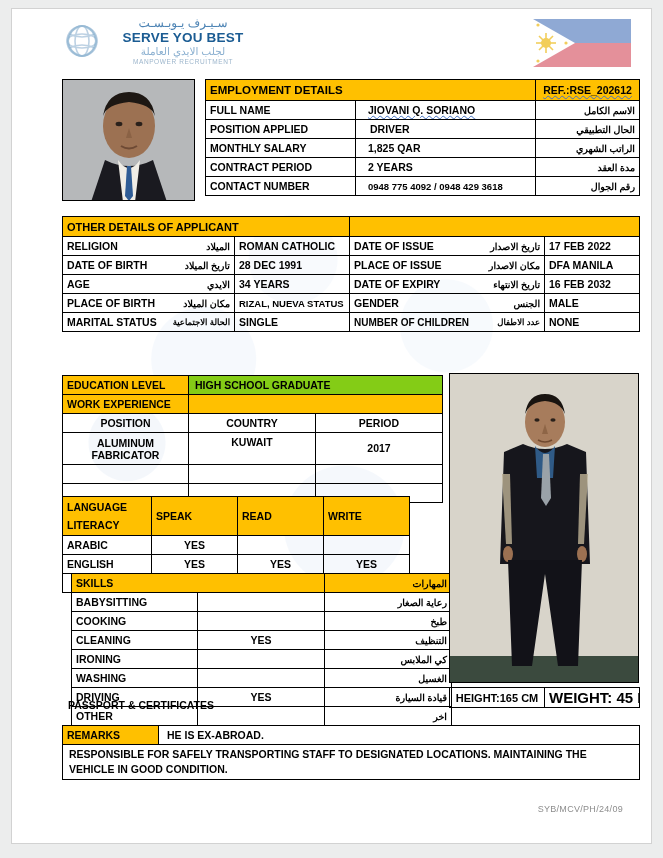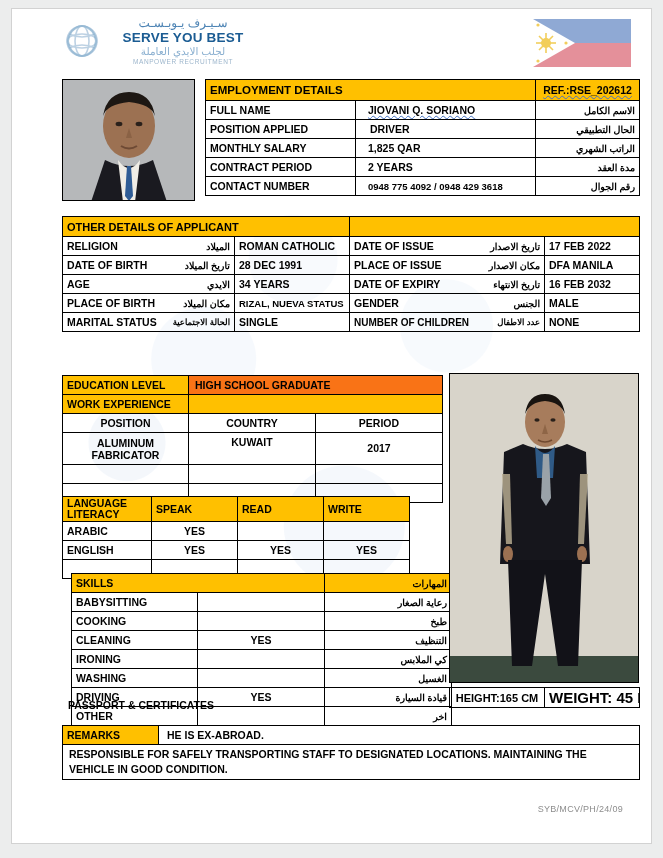--- a/index.html
+++ b/index.html
@@ -71,21 +71,21 @@
     vertical-align: middle;
     background: transparent;
     white-space: nowrap;
     overflow: hidden;
   }
   .bar { background: #FFC000; }
   .bar-l { text-align: left; }
   .ar { direction: rtl; text-align: right; font-size: 9.5px; font-weight: bold; }
   .c { text-align: center; }
   .l { text-align: left; }
-  .wht { background: #f97316; }
+  .wht { background: #84cc16; }
 
   
   .idphoto {
     position: absolute; left: 50px; top: 70px;
     width: 133px; height: 122px;
     border: 1px solid #000;
     background: #b9bbbd;
     overflow: hidden;
   }
   .bodyphoto {
@@ -330,21 +330,21 @@
 
     <table class="t-lang">
       <colgroup>
         <col style="width:89px">
           <col style="width:86px">
           <col style="width:86px">
           <col style="width:86px">
       </colgroup>
       <tbody>
         <tr>
-          <td class="bar l" style="height:16px;white-space:normal;line-height:11px;">LANGUAGE LITERACY</td>
+          <td class="bar l" style="height:16px;white-space:normal;line-height:18px;">LANGUAGE LITERACY</td>
           <td class="bar l">SPEAK</td>
           <td class="bar l">READ</td>
           <td class="bar l">WRITE</td>
         </tr>
         <tr>
           <td class="l">ARABIC</td>
           <td class="c">YES</td>
           <td class="c"></td>
           <td class="c"></td>
         </tr>

